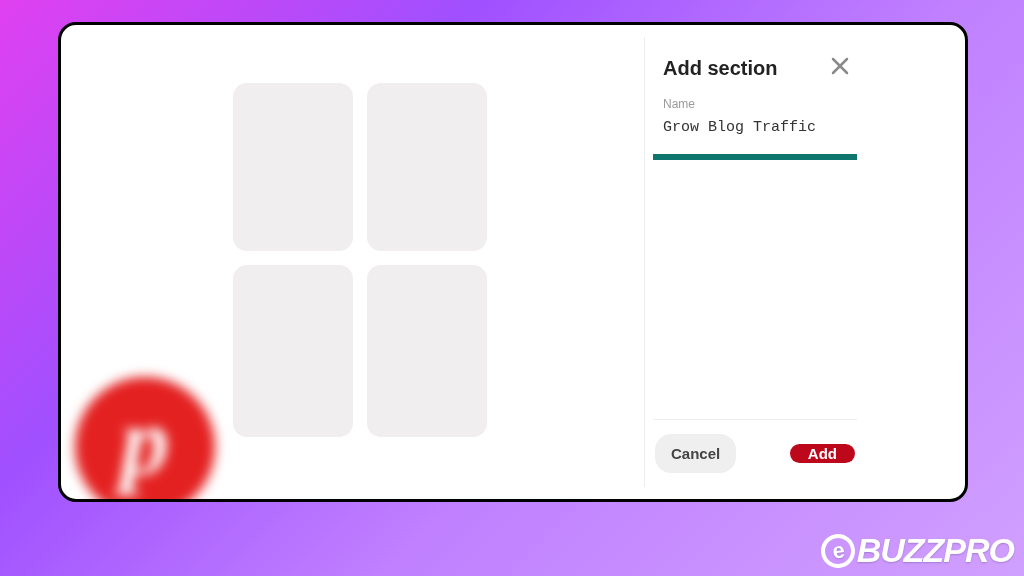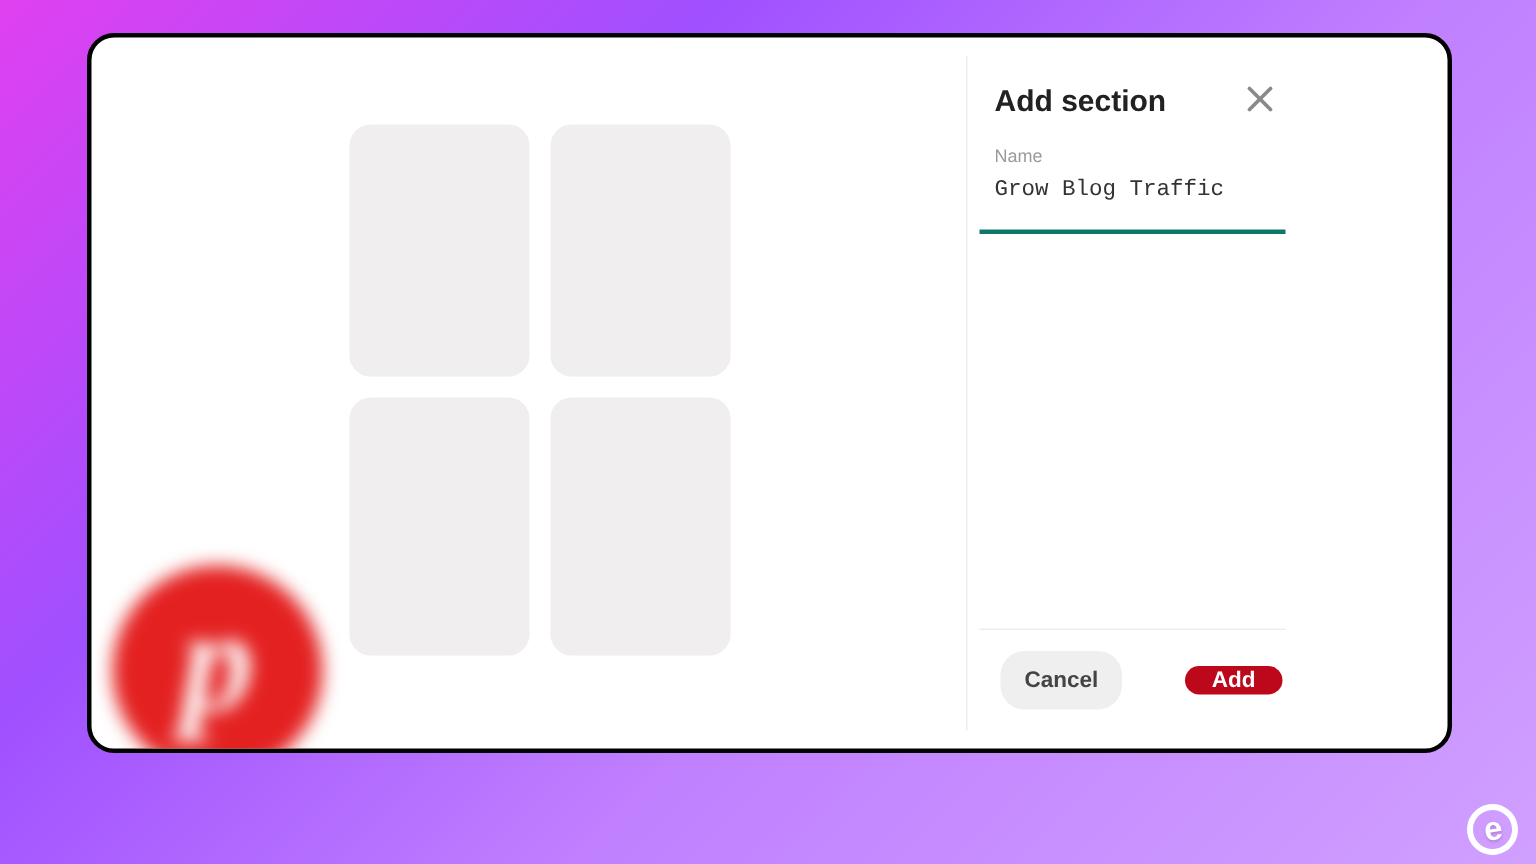--- a/index.html
+++ b/index.html
@@ -99,21 +99,21 @@
     }
     .close-x {
       font-size: 22px;
       color: #888;
       cursor: pointer;
       padding: 4px 8px;
       font-weight: 300;
     }
     .field-wrap {
       padding: 2px 4px 18px 10px;
-      border-bottom: 3px solid #0f766e;
+      border-bottom: 6px solid #0f766e;
     }
     .field-label {
       font-size: 12px;
       color: #9a9a9a;
       margin-bottom: 6px;
     }
     .field-input {
       width: 100%;
       border: none;
       outline: none;
@@ -132,21 +132,20 @@
       align-items: center;
       padding: 14px 2px 14px 2px;
     }
     .btn {
       padding: 11px 16px;
       border-radius: 16px;
       font-size: 15px;
       font-weight: 700;
       border: none;
       cursor: pointer;
-      margin-left: 12px;
     }
     .btn-cancel {
       background: #efefef;
       color: #444;
     }
     .btn-add {
       background: #bd081c;
       color: #fff;
       padding: 1px 18px;
     }
@@ -219,13 +218,14 @@
         <button class="btn btn-cancel">Cancel</button>
         <button class="btn btn-add">Add</button>
       </div>
     </div>
 
   </div>
 </div>
 
 <div class="watermark">
   <span class="e-logo">e</span>
+  <span>BUZZPRO</span>
 </div>
 
 </body></html>

